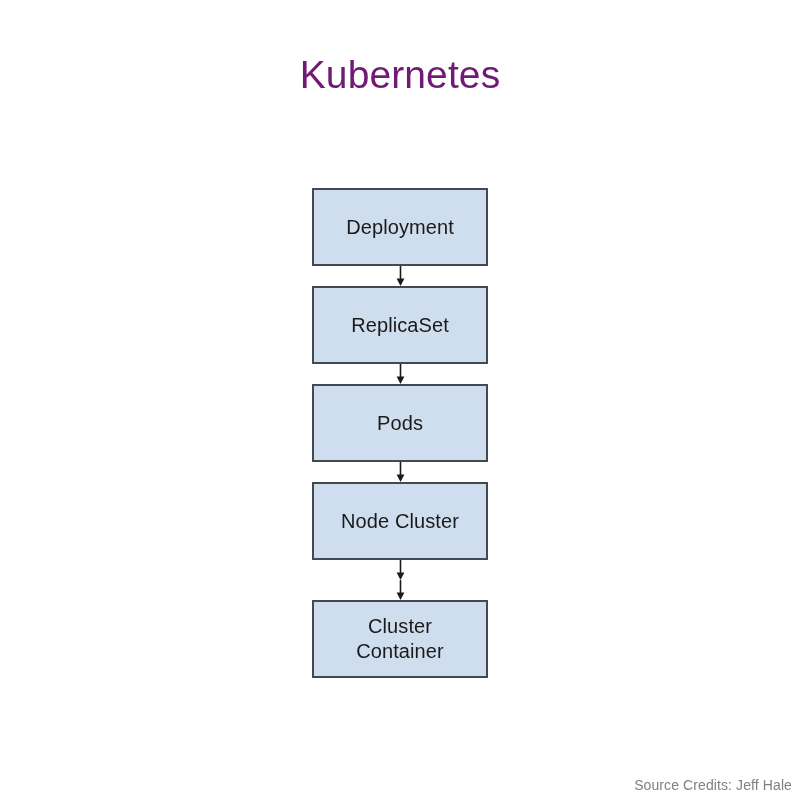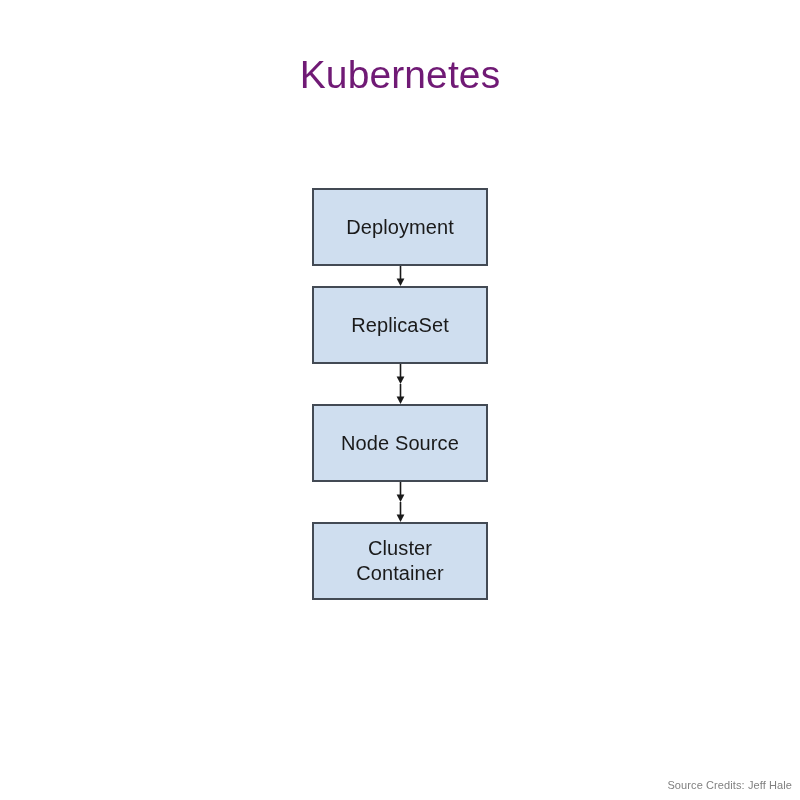--- a/index.html
+++ b/index.html
@@ -74,21 +74,21 @@
   }
   .connector svg {
     display: block;
   }
 
   
   .credit {
     position: absolute;
     right: 8px;
     bottom: 8px;
-    font-size: 11px;
+    font-size: 14px;
     line-height: 14px;
     color: #808080;
     letter-spacing: 0.1px;
     white-space: pre;
   }
 </style>
 </head>
 <body>
 
 <div class="title-block">
@@ -114,30 +114,35 @@
       <span class="node-label">ReplicaSet</span>
     </div>
   </div>
   <div class="connector">
     <svg width="13" height="20" viewBox="0 0 13 20" aria-hidden="true">
       <line x1="6.5" y1="0" x2="6.5" y2="14" stroke="#1a1a1a" stroke-width="1.6"></line>
       <polygon points="6.5,20 2.6,12.6 10.4,12.6" fill="#1a1a1a"></polygon>
     </svg>
   </div>
 
+  <div class="node-wrap">
+    <div class="node-box">
+      <span class="node-label">Pods</span>
+    </div>
+  </div>
   <div class="connector">
     <svg width="13" height="20" viewBox="0 0 13 20" aria-hidden="true">
       <line x1="6.5" y1="0" x2="6.5" y2="14" stroke="#1a1a1a" stroke-width="1.6"></line>
       <polygon points="6.5,20 2.6,12.6 10.4,12.6" fill="#1a1a1a"></polygon>
     </svg>
   </div>
 
   <div class="node-wrap">
     <div class="node-box">
-      <span class="node-label">Node Source</span>
+      <span class="node-label">Node Cluster</span>
     </div>
   </div>
   <div class="connector">
     <svg width="13" height="20" viewBox="0 0 13 20" aria-hidden="true">
       <line x1="6.5" y1="0" x2="6.5" y2="14" stroke="#1a1a1a" stroke-width="1.6"></line>
       <polygon points="6.5,20 2.6,12.6 10.4,12.6" fill="#1a1a1a"></polygon>
     </svg>
   </div>
 
   <div class="connector">

